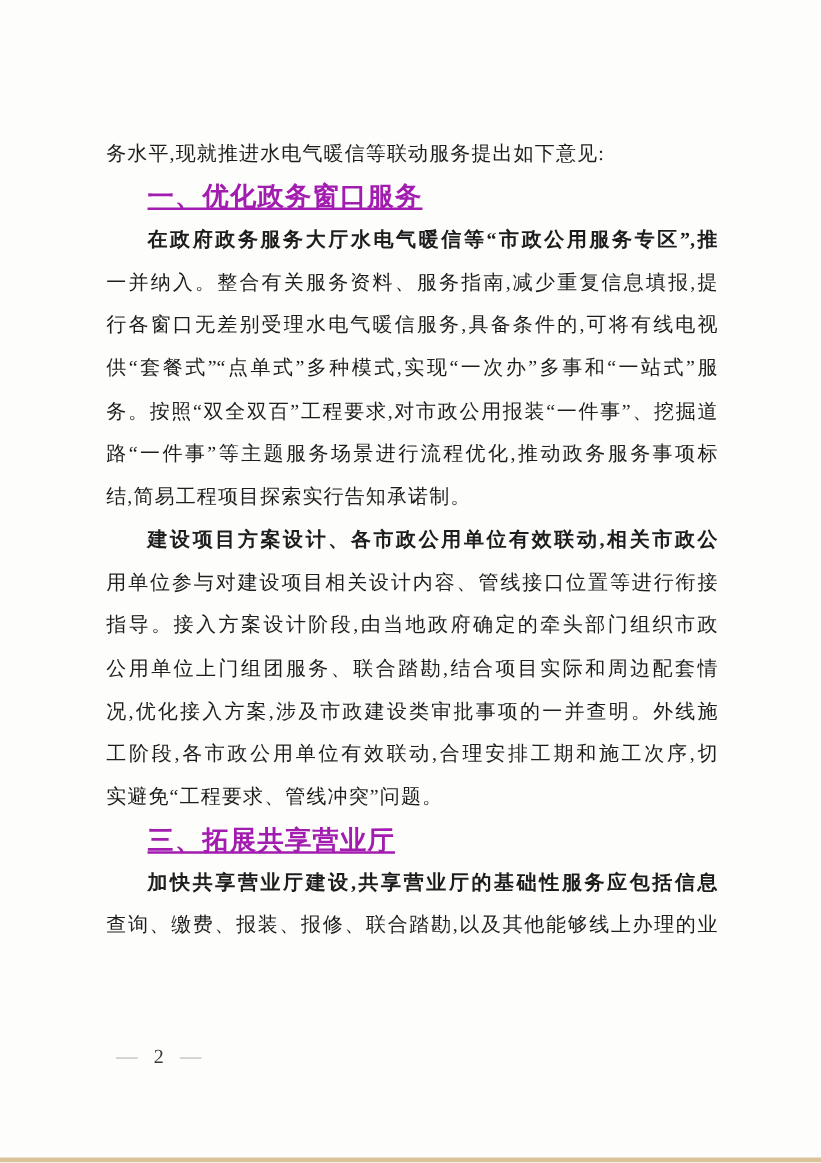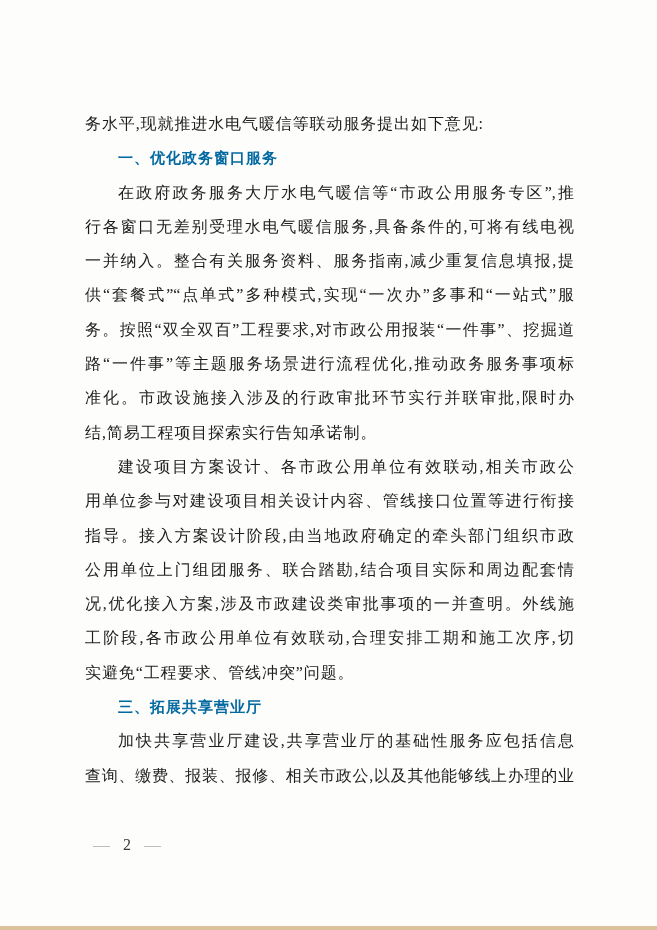--- a/index.html
+++ b/index.html
@@ -26,27 +26,28 @@
     white-space: nowrap;
   }
   .just {
     white-space: normal;
     letter-spacing: 0;
     text-align: justify;
     text-align-last: justify;
     text-justify: inter-character;
     overflow: hidden;
   }
-  .indent { padding-left: 33px; }
+  .indent { padding-left: 33px; font-weight: bold; }
   .heading {
     font-family: "Liberation Sans", "DejaVu Sans", sans-serif;
     font-weight: 700;
-    font-size: 15px;
+    font-size: 21px;
     letter-spacing: 1px;
-    color: #0369a1;
+    color: #a21caf;
+    text-decoration: underline;
   }
   .page-footer {
     position: absolute;
     left: 93px;
     top: 833px;
     height: 24px;
     line-height: 24px;
     font-size: 16px;
     color: #3f3f3f;
   }
@@ -68,37 +69,36 @@
   }
 </style>
 </head>
 <body>
 
 <div class="page">
   <div class="content">
     <div class="line end">务水平,现就推进水电气暖信等联动服务提出如下意见:</div>
     <div class="line heading indent">一、优化政务窗口服务</div>
     <div class="line just indent">在政府政务服务大厅水电气暖信等“市政公用服务专区”,推</div>
+    <div class="line just">一并纳入。整合有关服务资料、服务指南,减少重复信息填报,提</div>
     <div class="line just">行各窗口无差别受理水电气暖信服务,具备条件的,可将有线电视</div>
-    <div class="line just">一并纳入。整合有关服务资料、服务指南,减少重复信息填报,提</div>
     <div class="line just">供“套餐式”“点单式”多种模式,实现“一次办”多事和“一站式”服</div>
     <div class="line just">务。按照“双全双百”工程要求,对市政公用报装“一件事”、挖掘道</div>
     <div class="line just">路“一件事”等主题服务场景进行流程优化,推动政务服务事项标</div>
-    <div class="line just">准化。市政设施接入涉及的行政审批环节实行并联审批,限时办</div>
     <div class="line end">结,简易工程项目探索实行告知承诺制。</div>
     <div class="line just indent">建设项目方案设计、各市政公用单位有效联动,相关市政公</div>
     <div class="line just">用单位参与对建设项目相关设计内容、管线接口位置等进行衔接</div>
     <div class="line just">指导。接入方案设计阶段,由当地政府确定的牵头部门组织市政</div>
     <div class="line just">公用单位上门组团服务、联合踏勘,结合项目实际和周边配套情</div>
     <div class="line just">况,优化接入方案,涉及市政建设类审批事项的一并查明。外线施</div>
     <div class="line just">工阶段,各市政公用单位有效联动,合理安排工期和施工次序,切</div>
     <div class="line end">实避免“工程要求、管线冲突”问题。</div>
     <div class="line heading indent">三、拓展共享营业厅</div>
     <div class="line just indent">加快共享营业厅建设,共享营业厅的基础性服务应包括信息</div>
-    <div class="line just">查询、缴费、报装、报修、相关市政公,以及其他能够线上办理的业</div>
+    <div class="line just">查询、缴费、报装、报修、联合踏勘,以及其他能够线上办理的业</div>
   </div>
 
   <div class="page-footer">
     <span class="dash">—</span><span class="num">2</span><span class="dash">—</span>
   </div>
 
   <div class="bottom-rule"></div>
 </div>
 
 </body></html>

